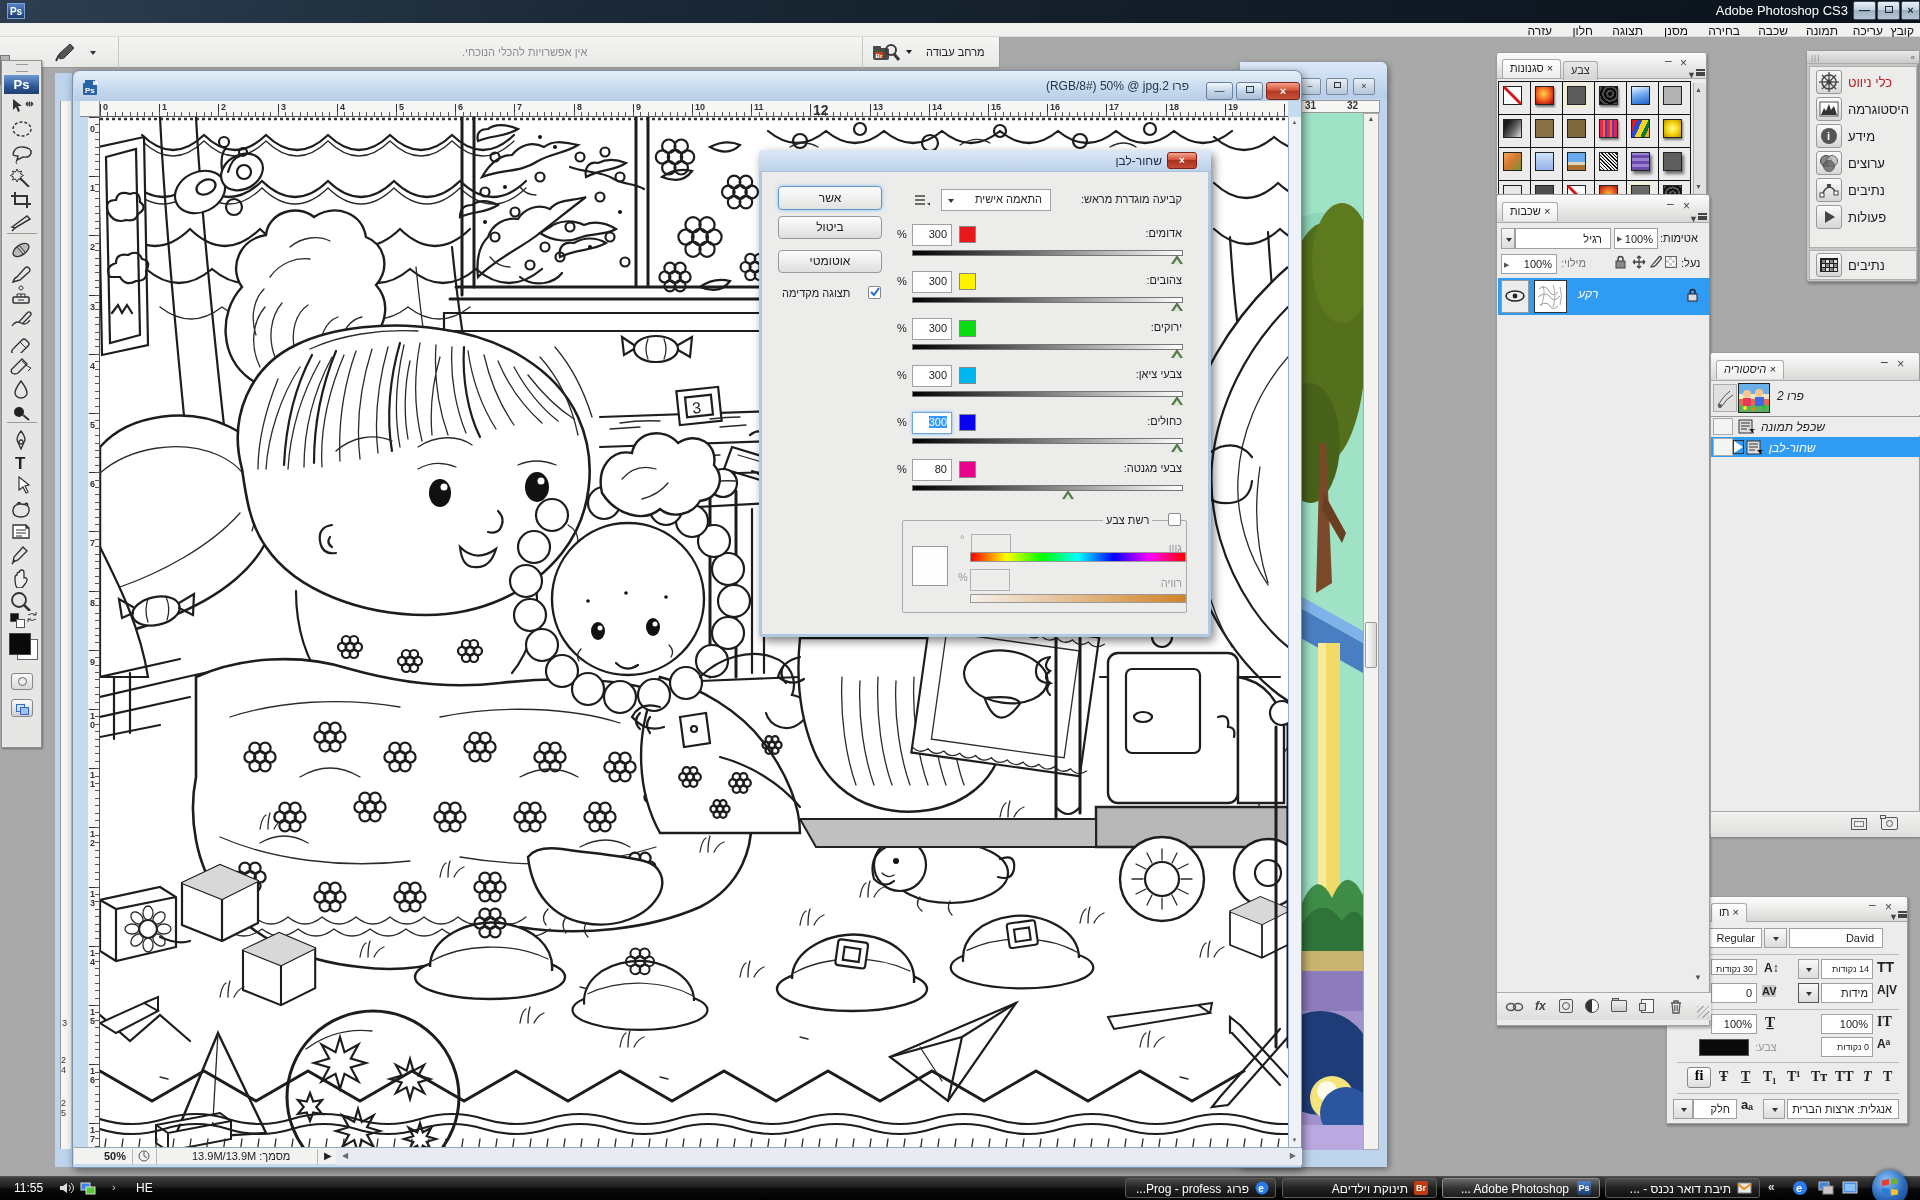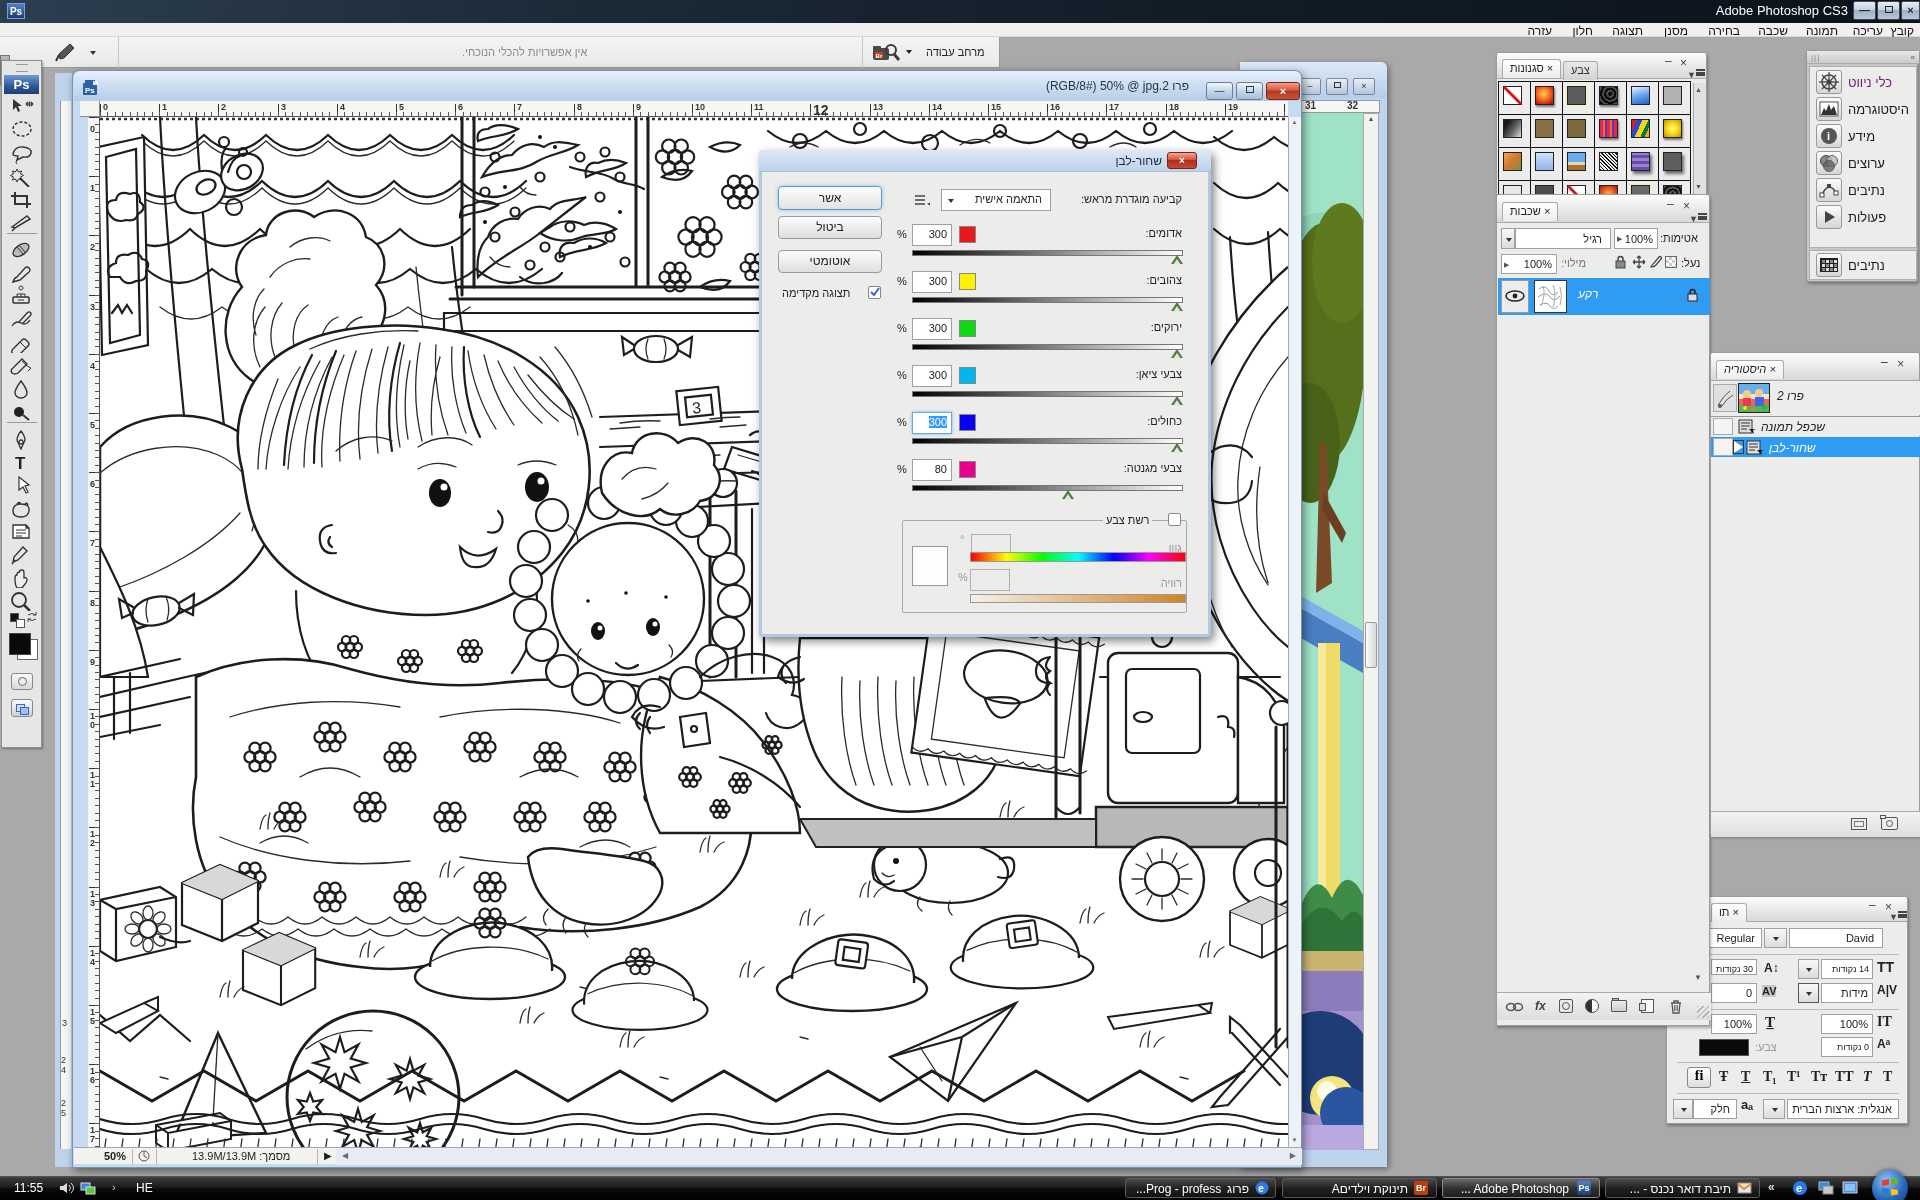--- a/index.html
+++ b/index.html
@@ -1302,21 +1302,21 @@
             <circle cx="12" cy="11" r="2.5" fill="#444"></circle>
             <path d="M12,11 L22.0,11.0" stroke="#444" stroke-width="1.3"></path>
             <path d="M12,11 L19.1,18.1" stroke="#444" stroke-width="1.3"></path>
             <path d="M12,11 L12.0,21.0" stroke="#444" stroke-width="1.3"></path>
             <path d="M12,11 L4.9,18.1" stroke="#444" stroke-width="1.3"></path>
             <path d="M12,11 L2.0,11.0" stroke="#444" stroke-width="1.3"></path>
             <path d="M12,11 L4.9,3.9" stroke="#444" stroke-width="1.3"></path>
             <path d="M12,11 L12.0,1.0" stroke="#444" stroke-width="1.3"></path>
             <path d="M12,11 L19.1,3.9" stroke="#444" stroke-width="1.3"></path>
           </svg></div>
-        <div class="abs" style="left:38px;top:8px;font-size:13px;color:#701a75;" dir="rtl">כלי ניווט</div>
+        <div class="abs" style="left:38px;top:8px;font-size:13px;color:#b91c1c;" dir="rtl">כלי ניווט</div>
  <div class="abs" style="left:6px;top:30px;width:26px;height:24px;background:linear-gradient(#fbfbfb,#d6d6d4);border:1px solid #999;border-radius:3px;"><svg width="24" height="22">
             <rect x="3" y="4" width="18" height="14" fill="#fff" stroke="#555"></rect>
             <path d="M4,17 L7,10 9,13 12,6 14,12 17,8 20,17 Z" fill="#333"></path>
           </svg></div>
         <div class="abs" style="left:38px;top:35px;font-size:13px;color:#1a1a1a;" dir="rtl">היסטוגרמה</div>
  <div class="abs" style="left:6px;top:57px;width:26px;height:24px;background:linear-gradient(#fbfbfb,#d6d6d4);border:1px solid #999;border-radius:3px;"><svg width="24" height="22">
             <circle cx="12" cy="11" r="8" fill="#555"></circle>
             <text x="10" y="15" font-size="11" fill="#fff" font-family="Liberation Serif,serif" font-weight="bold">i</text>
           </svg></div>
         <div class="abs" style="left:38px;top:62px;font-size:13px;color:#1a1a1a;" dir="rtl">מידע</div>

